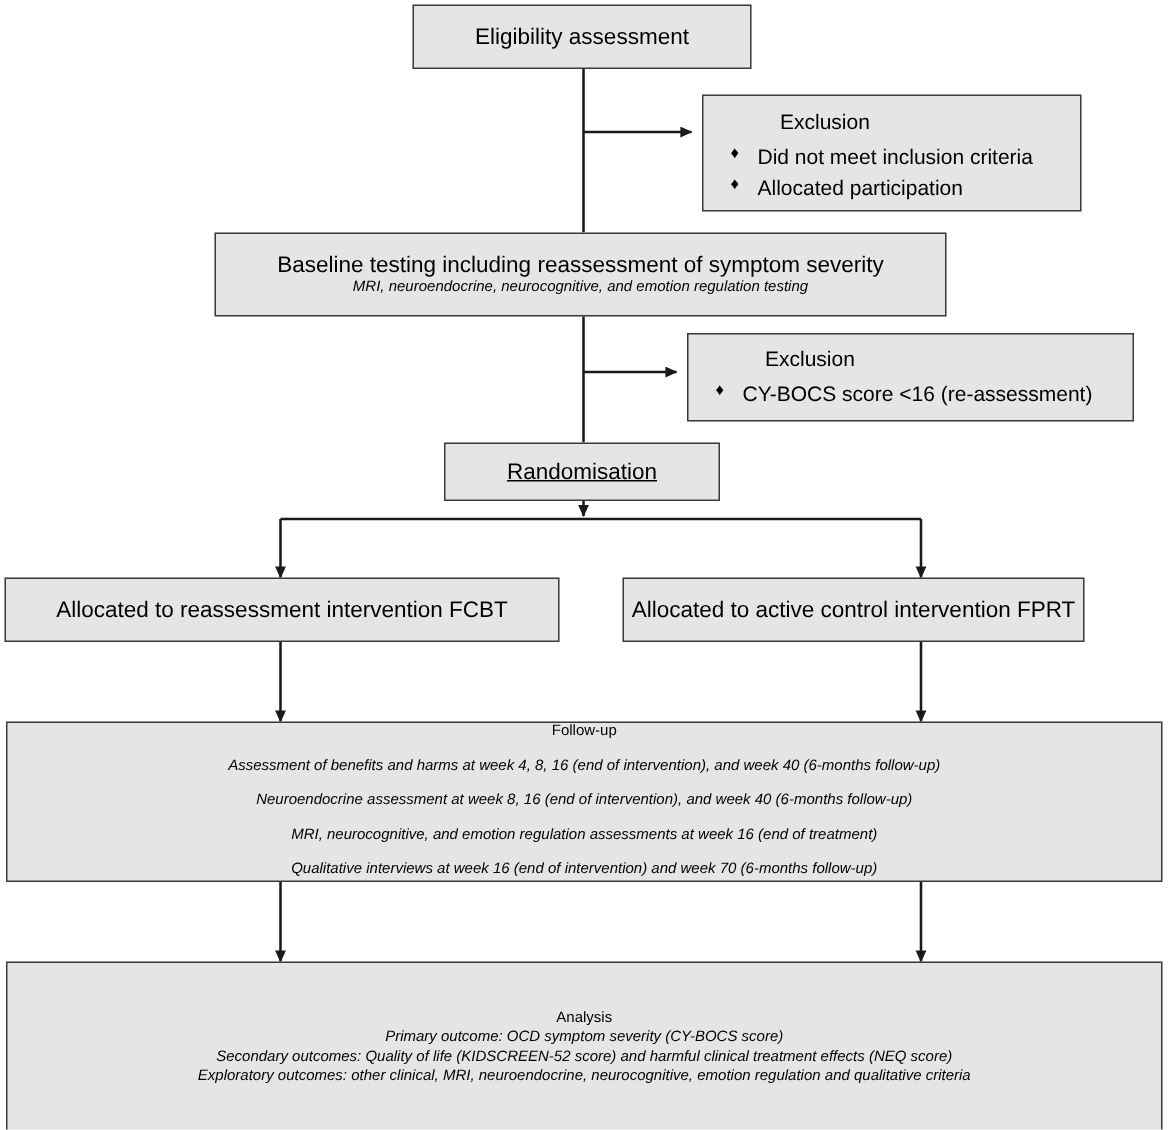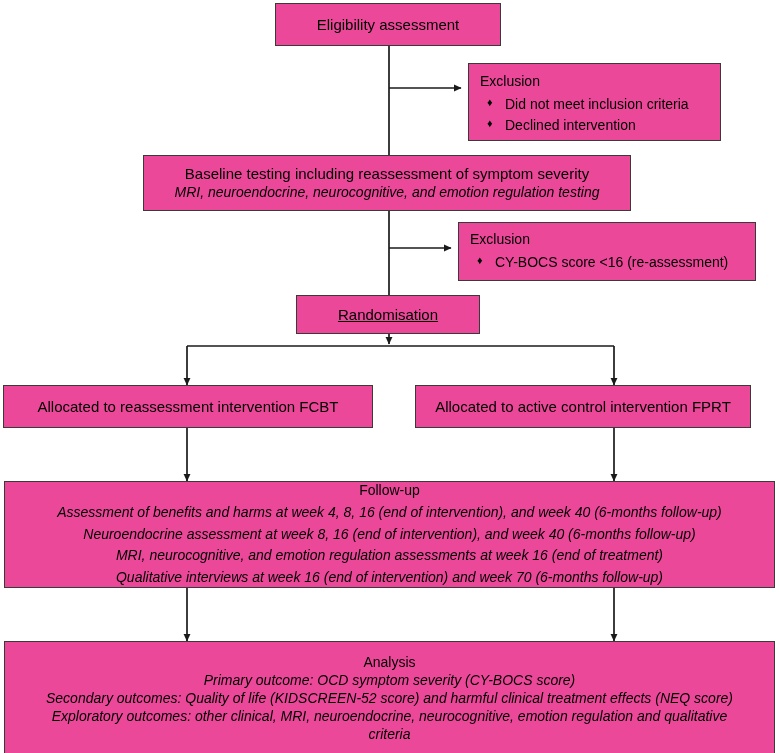--- a/index.html
+++ b/index.html
@@ -8,32 +8,32 @@
     background:#ffffff;
     font-family:"Liberation Sans", sans-serif;
     color:#000000;
     overflow:hidden;
   }
   #flow{position:relative;width:780px;height:753px;}
   .box{
     position:absolute;
     box-sizing:border-box;
     border:1.5px solid #3a3a3a;
-    background:#ec4899;
+    background:#e5e5e5;
     display:flex;
     flex-direction:column;
     justify-content:center;
     z-index:3;
   }
   .box.center{align-items:center;text-align:center;}
   .ln{line-height:1.28;white-space:nowrap;}
   .t15{font-size:15px;}
-  .t14{font-size:14px;}
+  .t14{font-size:10px;}
   .it{font-style:italic;}
-  .excl-title{font-size:14px;padding-left:11px;}
+  .excl-title{font-size:14px;padding-left:11px;margin-left:40px;}
   ul.blist{
     list-style:none;
     margin:3px 0 0 0;
     padding:0 0 0 18px;
   }
   ul.blist li{
     font-size:14px;
     line-height:1.5;
     position:relative;
     padding-left:18px;
@@ -87,21 +87,21 @@
 
   <div class="box" style="left:468px;top:63px;width:253px;height:78px;padding:9px 0 0 0;justify-content:flex-start;">
     <div class="ln excl-title">Exclusion</div>
     <ul class="blist">
       <li>
         <span class="bullet">♦</span>
         <span>Did not meet inclusion criteria</span>
       </li>
       <li>
         <span class="bullet">♦</span>
-        <span>Declined intervention</span>
+        <span>Allocated participation</span>
       </li>
     </ul>
   </div>
 
   <div class="box center" style="left:143px;top:155px;width:488px;height:56px;">
     <div class="ln t15">Baseline testing including reassessment of symptom severity</div>
     <div class="ln t14 it">MRI, neuroendocrine, neurocognitive, and emotion regulation testing</div>
   </div>
 
   <div class="box" style="left:458px;top:222px;width:298px;height:59px;padding:8px 0 0 0;justify-content:flex-start;">
@@ -115,21 +115,21 @@
   </div>
 
   <div class="box center" style="left:296px;top:295px;width:184px;height:39px;text-decoration:underline;">
     <div class="ln t15">Randomisation</div>
   </div>
 
   <div class="box center" style="left:3px;top:385px;width:370px;height:43px;">
     <div class="ln t15">Allocated to reassessment intervention FCBT</div>
   </div>
 
-  <div class="box center" style="left:415px;top:385px;width:336px;height:43px;">
+  <div class="box center" style="left:415px;top:385px;width:308px;height:43px;">
     <div class="ln t15">Allocated to active control intervention FPRT</div>
   </div>
 
   <div class="box center" style="left:4px;top:481px;width:771px;height:107px;justify-content:space-between;">
     <div class="ln t14">Follow-up</div>
     <div class="ln t14 it">Assessment of benefits and harms at week 4, 8, 16 (end of intervention), and week 40 (6-months follow-up)</div>
     <div class="ln t14 it">Neuroendocrine assessment at week 8, 16 (end of intervention), and week 40 (6-months follow-up)</div>
     <div class="ln t14 it">MRI, neurocognitive, and emotion regulation assessments at week 16 (end of treatment)</div>
     <div class="ln t14 it">Qualitative interviews at week 16 (end of intervention) and week 70 (6-months follow-up)</div>
   </div>

